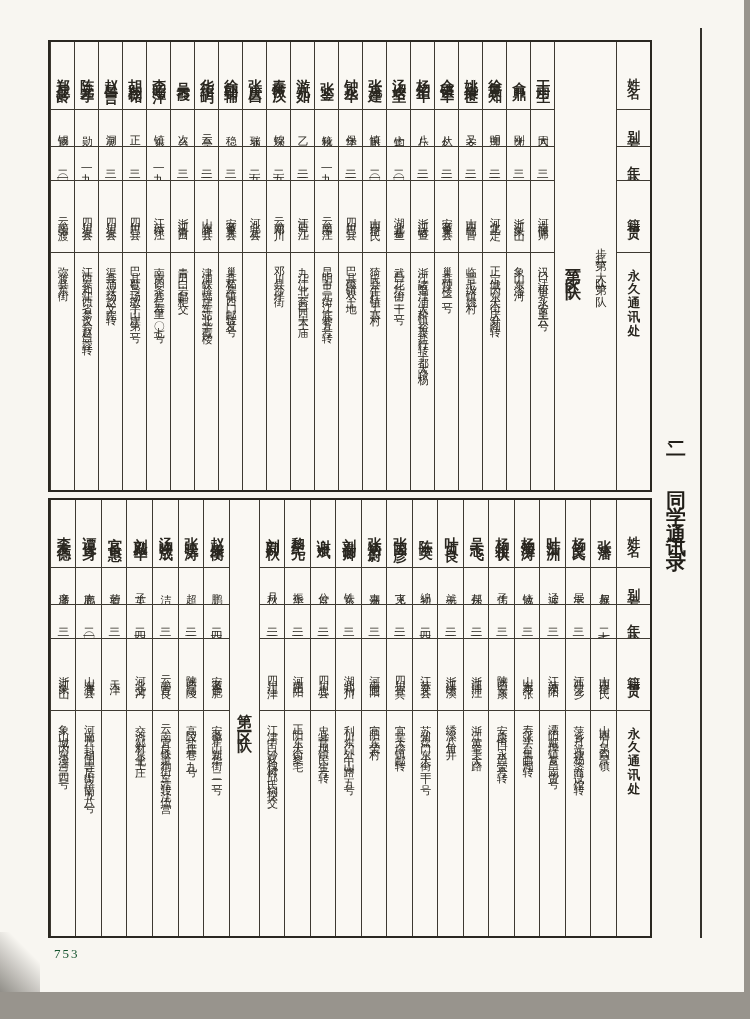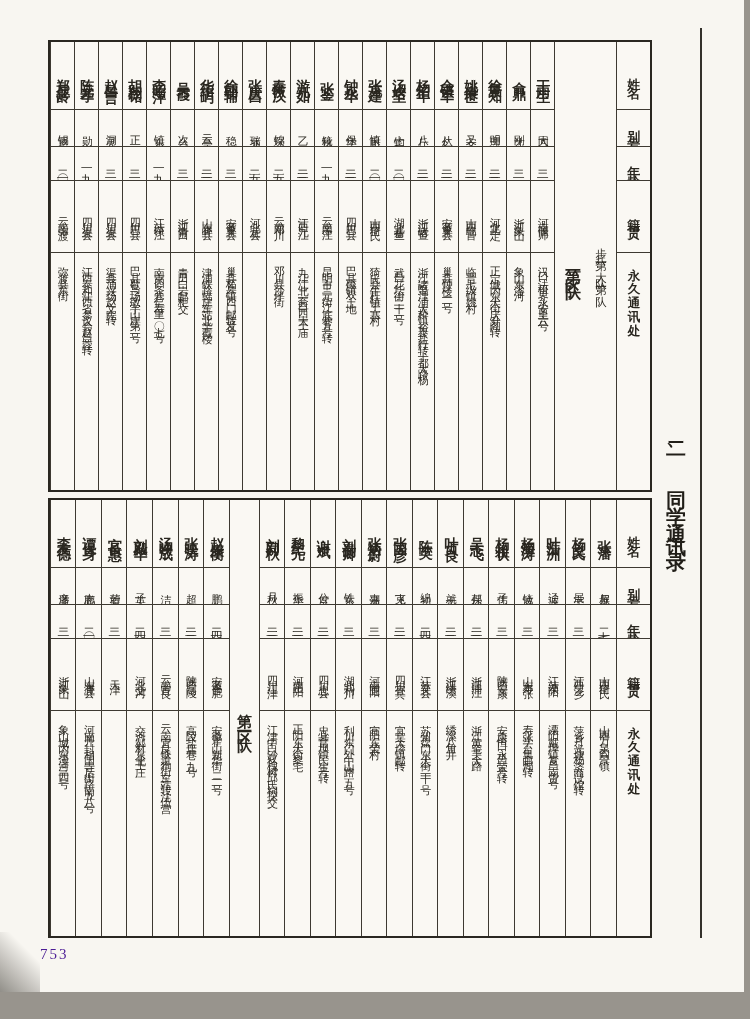--- a/index.html
+++ b/index.html
@@ -60,21 +60,21 @@
   .v-ad { font-size:11px; letter-spacing:6px; line-height:11.5px; }
   .t1 .v-ad { max-height:228px; }
   .t2 .v-ad { max-height:216px; }
   .v-hlab { font-size:13px; font-weight:bold; letter-spacing:8px; }
   .v-hlab-addr { font-size:12.5px; font-weight:bold; letter-spacing:14px; }
   .unitcol { writing-mode:vertical-rl; text-orientation:upright; text-align:center; display:block; padding:4px 2px; }
   .unit-line { display:block; font-size:11.5px; letter-spacing:6px; line-height:26px; }
   .section-line { display:block; font-size:16px; font-weight:bold; letter-spacing:5px; line-height:30px; }
   .divcol { writing-mode:vertical-rl; text-orientation:upright; text-align:center; display:block; }
   .div-line { display:block; font-size:15px; font-weight:bold; letter-spacing:8px; line-height:28px; }
-  .page-number { position:absolute; left:40px; top:946px; font-size:15px; letter-spacing:2px; color:#4c1d95; }
+  .page-number { position:absolute; left:54px; top:946px; font-size:13px; letter-spacing:2px; color:#14532d; }
 </style>
 </head>
 <body>
 
 <div class="page">
 
   <div class="right-rule"></div>
 
   <div class="title-strip">
     <span class="v">二、同学通讯录</span>

